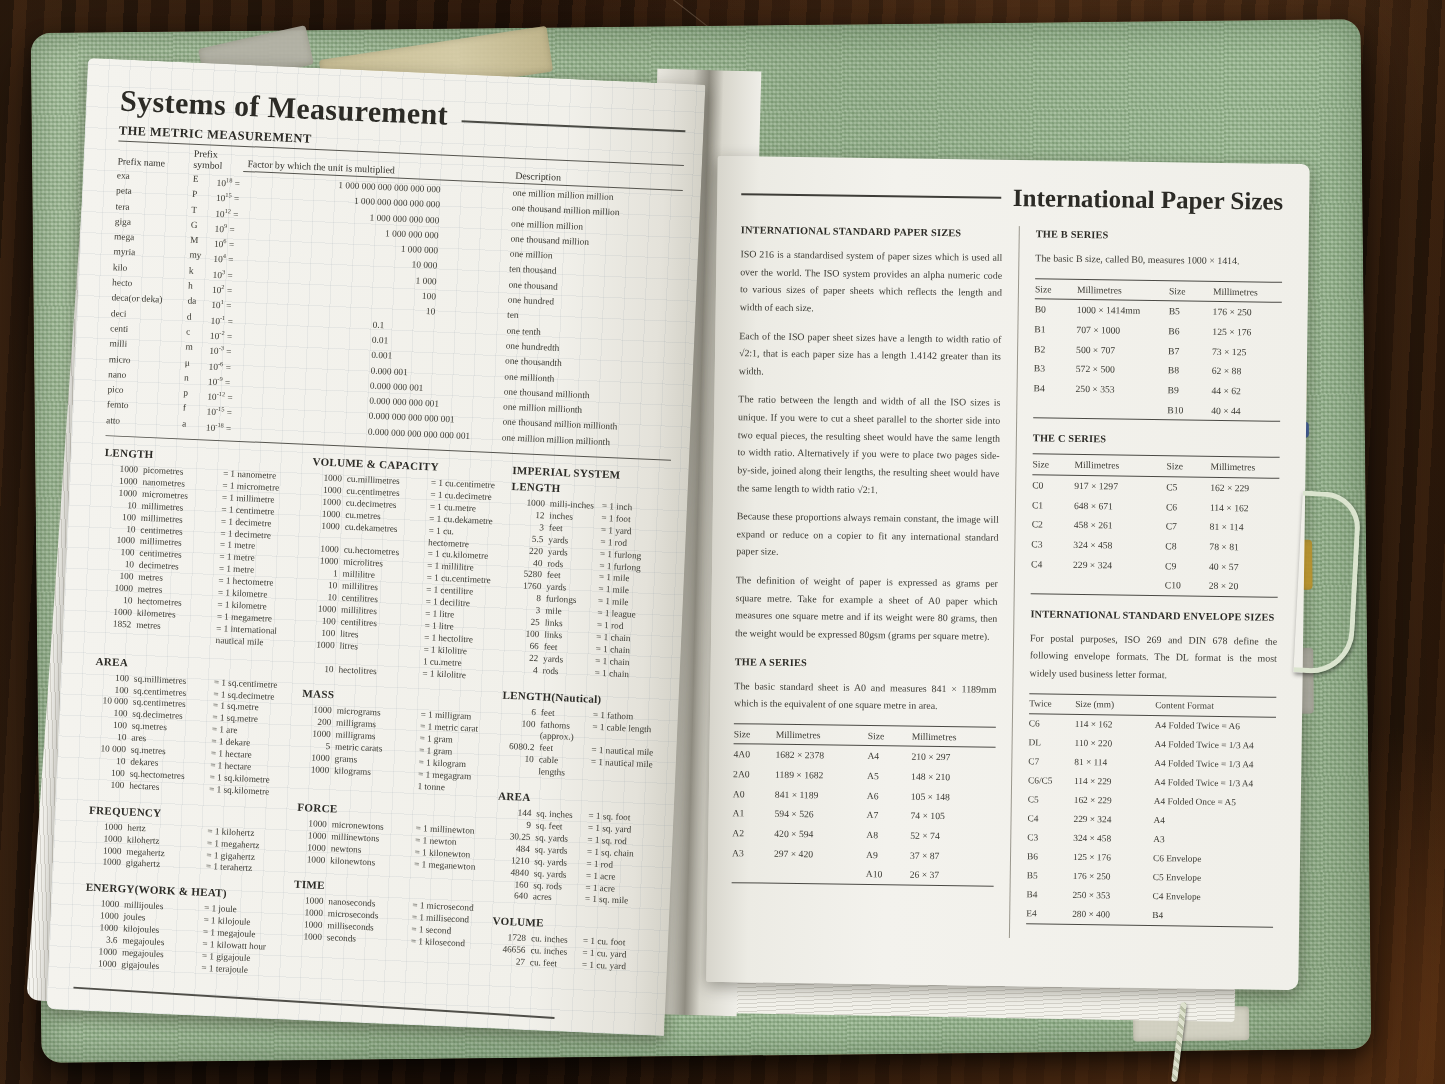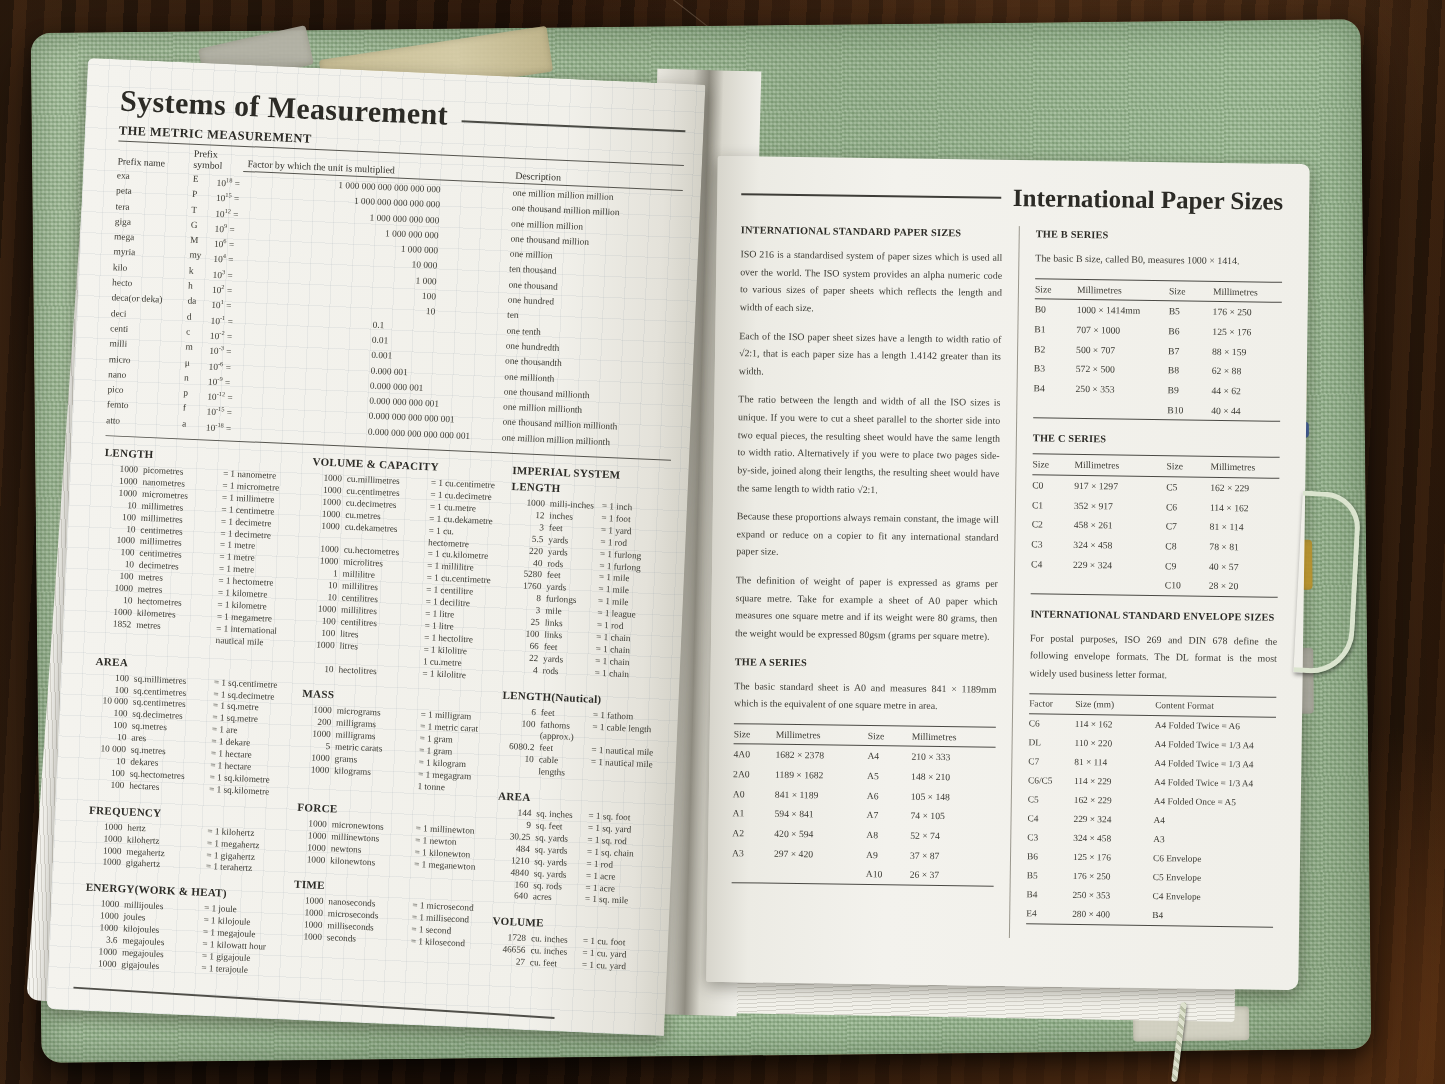--- a/index.html
+++ b/index.html
@@ -842,37 +842,37 @@
               <div class="trow thead" style="grid-template-columns: 42px 92px 44px 1fr;">
                 <span class="th">Size</span>
                 <span class="th">Millimetres</span>
                 <span class="th">Size</span>
                 <span class="th">Millimetres</span>
               </div>
               <div class="trow" style="grid-template-columns: 42px 92px 44px 1fr;">
                 <span class="td">4A0</span>
                 <span class="td">1682 × 2378</span>
                 <span class="td">A4</span>
-                <span class="td">210 × 333</span>
+                <span class="td">210 × 297</span>
               </div>
               <div class="trow" style="grid-template-columns: 42px 92px 44px 1fr;">
                 <span class="td">2A0</span>
                 <span class="td">1189 × 1682</span>
                 <span class="td">A5</span>
                 <span class="td">148 × 210</span>
               </div>
               <div class="trow" style="grid-template-columns: 42px 92px 44px 1fr;">
                 <span class="td">A0</span>
                 <span class="td">841 × 1189</span>
                 <span class="td">A6</span>
                 <span class="td">105 × 148</span>
               </div>
               <div class="trow" style="grid-template-columns: 42px 92px 44px 1fr;">
                 <span class="td">A1</span>
-                <span class="td">594 × 841</span>
+                <span class="td">594 × 526</span>
                 <span class="td">A7</span>
                 <span class="td">74 × 105</span>
               </div>
               <div class="trow" style="grid-template-columns: 42px 92px 44px 1fr;">
                 <span class="td">A2</span>
                 <span class="td">420 × 594</span>
                 <span class="td">A8</span>
                 <span class="td">52 × 74</span>
               </div>
               <div class="trow" style="grid-template-columns: 42px 92px 44px 1fr;">
@@ -909,21 +909,21 @@
               <div class="trow" style="grid-template-columns: 42px 92px 44px 1fr;">
                 <span class="td">B1</span>
                 <span class="td">707 × 1000</span>
                 <span class="td">B6</span>
                 <span class="td">125 × 176</span>
               </div>
               <div class="trow" style="grid-template-columns: 42px 92px 44px 1fr;">
                 <span class="td">B2</span>
                 <span class="td">500 × 707</span>
                 <span class="td">B7</span>
-                <span class="td">88 × 159</span>
+                <span class="td">73 × 125</span>
               </div>
               <div class="trow" style="grid-template-columns: 42px 92px 44px 1fr;">
                 <span class="td">B3</span>
                 <span class="td">572 × 500</span>
                 <span class="td">B8</span>
                 <span class="td">62 × 88</span>
               </div>
               <div class="trow" style="grid-template-columns: 42px 92px 44px 1fr;">
                 <span class="td">B4</span>
                 <span class="td">250 × 353</span>
@@ -946,21 +946,21 @@
                 <span class="th">Millimetres</span>
               </div>
               <div class="trow" style="grid-template-columns: 42px 92px 44px 1fr;">
                 <span class="td">C0</span>
                 <span class="td">917 × 1297</span>
                 <span class="td">C5</span>
                 <span class="td">162 × 229</span>
               </div>
               <div class="trow" style="grid-template-columns: 42px 92px 44px 1fr;">
                 <span class="td">C1</span>
-                <span class="td">352 × 917</span>
+                <span class="td">648 × 671</span>
                 <span class="td">C6</span>
                 <span class="td">114 × 162</span>
               </div>
               <div class="trow" style="grid-template-columns: 42px 92px 44px 1fr;">
                 <span class="td">C2</span>
                 <span class="td">458 × 261</span>
                 <span class="td">C7</span>
                 <span class="td">81 × 114</span>
               </div>
               <div class="trow" style="grid-template-columns: 42px 92px 44px 1fr;">
@@ -979,21 +979,21 @@
                 <span class="td"></span>
                 <span class="td"></span>
                 <span class="td">C10</span>
                 <span class="td">28 × 20</span>
               </div>
             </div>
           <div class="sh">INTERNATIONAL STANDARD ENVELOPE SIZES</div>
           <p>For postal purposes, ISO 269 and DIN 678 define the following envelope formats. The DL format is the most widely used business letter format.</p>
           <div class="ptable t3">
               <div class="trow thead" style="grid-template-columns: 46px 80px 1fr;">
-                <span class="th">Factor</span>
+                <span class="th">Twice</span>
                 <span class="th">Size (mm)</span>
                 <span class="th">Content Format</span>
               </div>
               <div class="trow" style="grid-template-columns: 46px 80px 1fr;">
                 <span class="td">C6</span>
                 <span class="td">114 × 162</span>
                 <span class="td">A4 Folded Twice = A6</span>
               </div>
               <div class="trow" style="grid-template-columns: 46px 80px 1fr;">
                 <span class="td">DL</span>

